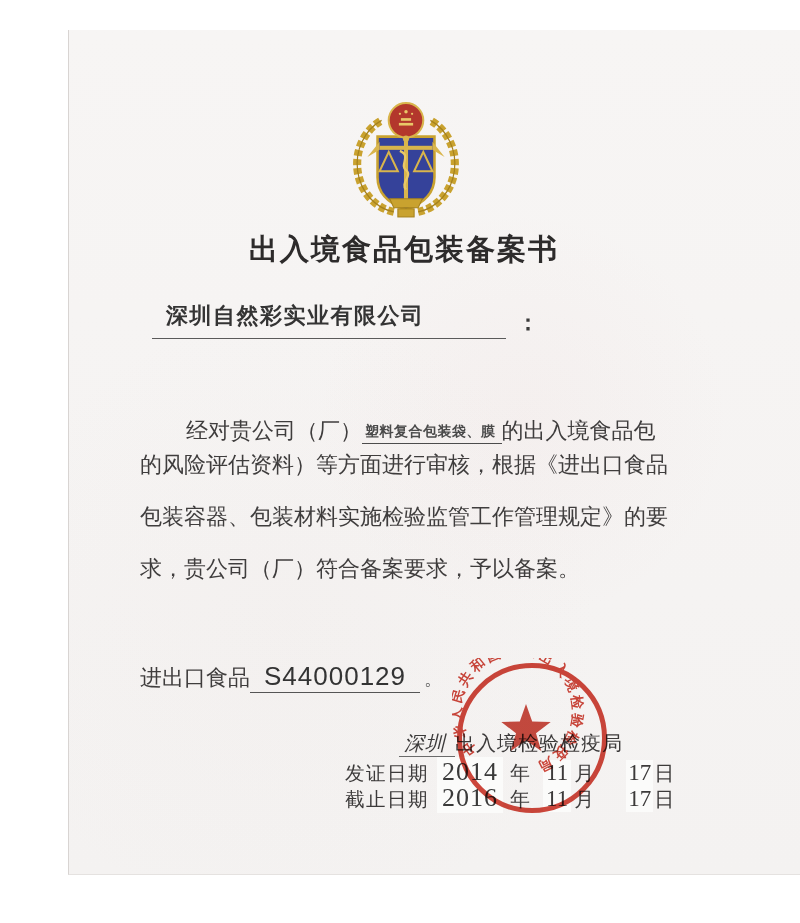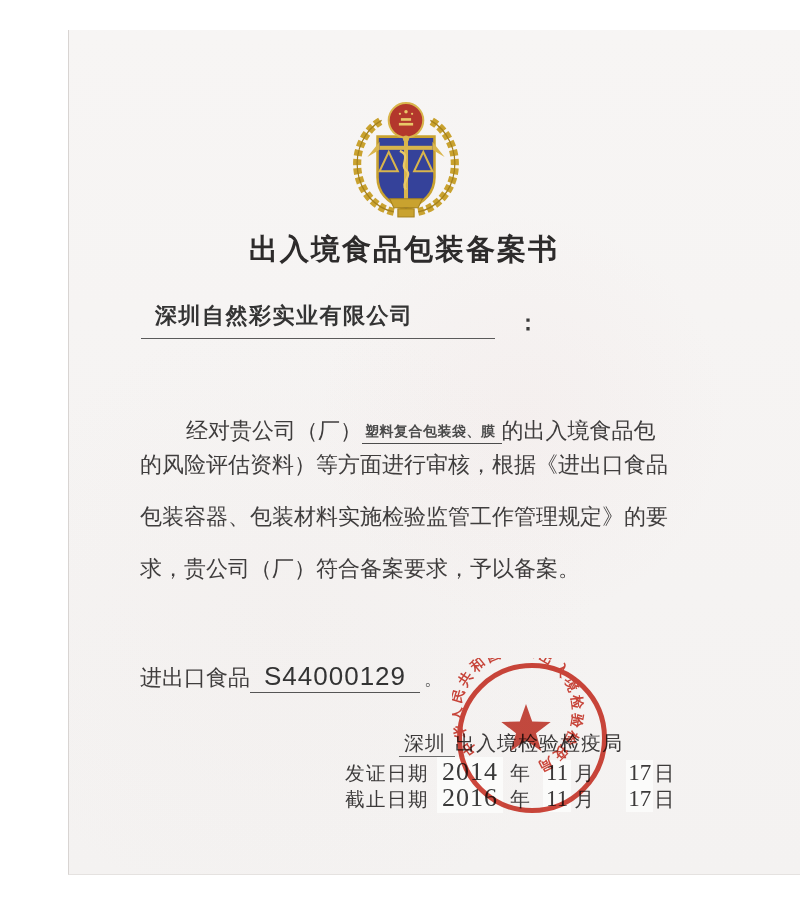--- a/index.html
+++ b/index.html
@@ -21,21 +21,21 @@
 
   .emblem { position:absolute; left:284px; top:68px; width:106px; height:122px; }
 
   .title {
     position:absolute; left:0; top:200px; width:642px; text-align:center;
     transform:translateX(14px);
     font-size:29px; font-weight:bold; color:#2d2b2b; letter-spacing:2px;
     white-space:nowrap;
   }
 
-  .company-row { position:absolute; left:72px; top:271px; width:354px;
+  .company-row { position:absolute; left:83px; top:271px; width:354px;
     border-bottom:1.5px solid #5a5a5a; height:38px; }
   .company-name { display:inline-block; padding-left:14px; font-size:22px;
     font-weight:bold; color:#343434; letter-spacing:1.5px; white-space:nowrap; }
   .company-colon { position:absolute; left:448px; top:278px; font-size:22px;
     font-weight:bold; color:#3a3a3a; }
 
   .body-block { position:absolute; left:71px; top:357px; width:548px; color:#3f3d3d; }
   .bline { height:52px; line-height:52px; font-size:22px; letter-spacing:0px;
            white-space:nowrap; }
   .indent { display:inline-block; width:46px; }
@@ -48,21 +48,21 @@
   .code-row { position:absolute; left:71px; top:631px; font-size:22px; color:#3f3d3d;
               white-space:nowrap; }
   .code-value {
     font-family:Liberation Sans, sans-serif; font-size:26px; color:#333;
     border-bottom:1.4px solid #555; padding:0 14px 1px 14px; letter-spacing:1px;
   }
   .code-suffix { font-size:18px; color:#555; margin-left:4px; }
 
   .authority-row { position:absolute; left:330px; top:700px; font-size:20px;
     color:#3c3a3a; letter-spacing:1px; white-space:nowrap; }
-  .authority-city { border-bottom:1.3px solid #6a6a6a; padding:0 9px 2px 5px; }
+  .authority-city { border-bottom:1.3px solid #6a6a6a; padding:0 9px 2px 5px;font-style:italic; }
 
   .date-row { position:absolute; display:flex; align-items:baseline;
     color:#3c3a3a; white-space:nowrap; }
   .date-row.issue  { left:276px; top:727px; }
   .date-row.expiry { left:276px; top:753px; }
   .date-label { font-size:19.5px; letter-spacing:1.5px;text-align:center; }
   .date-year  { font-family:"Liberation Serif","DejaVu Serif",serif; font-size:26px;
     color:#3a3a3a; background:#fbfbfa; padding:0 5px; margin-left:8px; letter-spacing:1px; }
   .date-unit  { font-size:20px; margin-left:7px; }
   .date-month { font-family:"Liberation Serif","DejaVu Serif",serif; font-size:23px;

